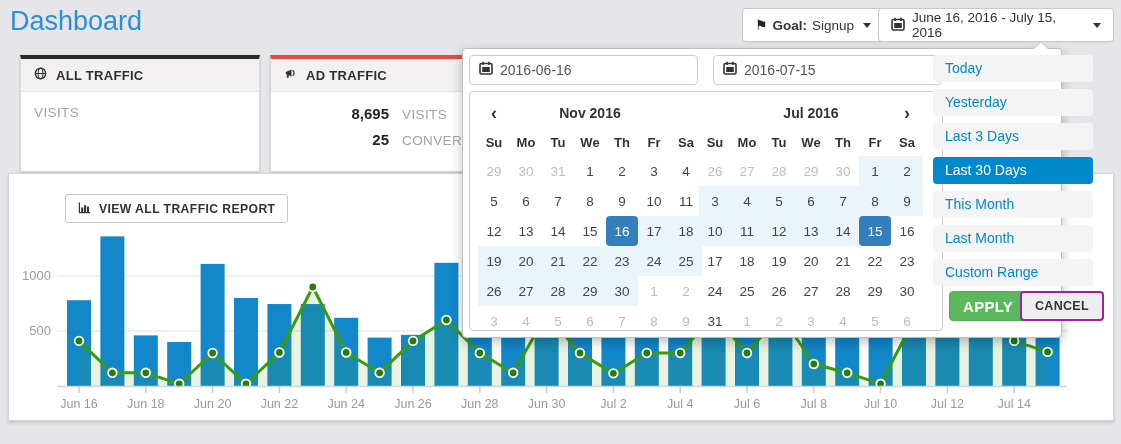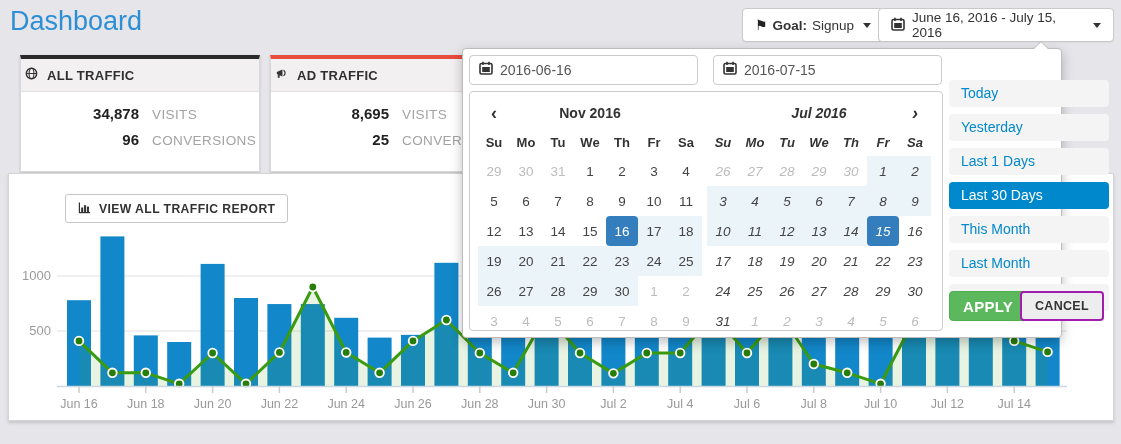--- a/index.html
+++ b/index.html
@@ -14,21 +14,21 @@
   .goal-btn { left:742px; gap:5px; }
   .date-btn { left:878px; width:236px; justify-content:center; gap:7px; }
   .caret { display:inline-block; width:0; height:0; border-left:4px solid transparent; border-right:4px solid transparent;
            border-top:5px solid #333; margin-left:4px; }
   .flag-glyph { font-size:14px; color:#222; }
 
   
   .tcard { position:absolute; top:55px; width:240px; height:117px; background:#fff; border:1px solid #d8d8d8;
            border-top:4px solid #2b2b2b; box-shadow:0 1px 2px rgba(0,0,0,.18); }
   .tcard.ad { border-top-color:#e74c3c; }
-  .tcard-head { height:33px; display:flex; align-items:center; gap:9px; padding-left:4px; background:#f2f0f1;
+  .tcard-head { height:33px; display:flex; align-items:center; gap:9px; padding-left:13px; background:#f2f0f1;
                 border-bottom:1px solid #e3e1e2; font-weight:bold; font-size:13px; color:#2f2f2f; letter-spacing:.3px; }
   .tcard-body { padding-top:13px; }
   .trow { display:flex; align-items:baseline; margin-bottom:9px; }
   .tnum { width:118px; text-align:right; font-weight:bold; font-size:15px; color:#222; }
   .tlabel { margin-left:13px; color:#a3a3a3; font-size:13.5px; letter-spacing:.4px; }
 
   
   .chart-card { position:absolute; left:8px; top:173px; width:1106px; height:248px; background:#fff;
                 border:1px solid #d5d5d5; box-shadow:0 2px 3px rgba(0,0,0,.15); }
   .view-btn { position:absolute; left:20px; top:20px; height:29px; display:inline-flex; align-items:center; gap:8px;
@@ -42,30 +42,30 @@
   .popup:before { content:""; position:absolute; top:-8px; right:12px; border-left:8px solid transparent;
                   border-right:8px solid transparent; border-bottom:8px solid #b5b5b5; }
   .popup:after  { content:""; position:absolute; top:-7px; right:13px; border-left:7px solid transparent;
                   border-right:7px solid transparent; border-bottom:7px solid #fff; }
   .dinput { position:absolute; top:6px; height:30px; width:229px; background:#fff; border:1px solid #ccc;
             border-radius:4px; display:flex; align-items:center; gap:7px; padding-left:9px; }
   .dinput input { border:none; outline:none; font-size:14px; color:#555; width:175px; background:transparent;
                   font-family:"Liberation Sans", sans-serif; }
   .calbox { position:absolute; left:6px; top:42px; width:474px; height:240px; border:1px solid #ccc; border-radius:4px; background:#fff; }
   .cal { position:absolute; top:5px; width:224px; }
-  #cal-0 { left:8px; } #cal-1 { left:237px;font-style:italic; }
+  #cal-0 { left:8px; } #cal-1 { left:229px; }
   table.cal-table { border-collapse:collapse; width:100%; table-layout:fixed; }
   th.month { font-size:14px; font-weight:bold; color:#333; height:32px; text-align:center; }
   th.nav { font-size:18px; font-weight:bold; color:#333; cursor:pointer; height:32px; }
   th.dow { font-size:13px; font-weight:bold; color:#333; height:27px; }
   td.day { text-align:center; height:30px; font-size:13.5px; color:#444; cursor:pointer; }
   td.day.off { color:#bcbcbc; }
   td.day.range { background:#ebf4f8; }
   td.day.active { background:#357ebd; color:#fff; border-radius:4px; }
-  .ranges { position:absolute; left:486px; top:6px; width:160px;margin-top:25px; }
+  .ranges { position:absolute; left:470px; top:6px; width:160px; }
   .range-item { height:27px; line-height:27px; background:#f4f4f4; border-radius:4px; margin-bottom:7px;
                 padding-left:12px; font-size:14px; color:#0088cc; cursor:pointer; }
   .range-item.active { background:#0088cc; color:#fff; }
   .btn-apply { position:absolute; left:486px; top:242px; height:30px; padding:0 13px; background:#5cb85c;
                border:1px solid #4cae4c; border-radius:4px; color:#fff; font-weight:bold; font-size:15px;
                letter-spacing:.3px; cursor:pointer; font-family:"Liberation Sans", sans-serif; }
   .btn-cancel { position:absolute; left:557px; top:242px; height:30px; padding:0 13px; background:#ededed;
                 border:2px solid #a21caf; border-radius:4px; color:#333; font-weight:bold; font-size:12.5px;
                 letter-spacing:.3px; cursor:pointer; font-family:"Liberation Sans", sans-serif; }
 </style>
@@ -98,26 +98,21 @@
     <div class="tcard-head">
       <span><svg width="13" height="13" viewBox="0 0 14 14">
             <circle cx="7" cy="7" r="5.6" fill="none" stroke="#333" stroke-width="1.5"></circle>
             <ellipse cx="7" cy="7" rx="2.6" ry="5.6" fill="none" stroke="#333" stroke-width="1.1"></ellipse>
             <line x1="1.4" y1="7" x2="12.6" y2="7" stroke="#333" stroke-width="1.1"></line>
           </svg></span>
       <span>ALL TRAFFIC</span>
     </div>
     <div class="tcard-body">
       <div class="trow">
-          <span class="tnum">34,878</span>
           <span class="tlabel">VISITS</span>
-        </div>
-      <div class="trow">
-          <span class="tnum">96</span>
-          <span class="tlabel">CONVERSIONS</span>
         </div>
     </div>
   </div>
 
   <div class="tcard ad" style="left:270px">
     <div class="tcard-head">
       <span><svg width="13" height="13" viewBox="0 0 14 14">
             <path d="M2 5.5 L8 2.8 L8 10.2 L2 7.5 Z" fill="#333"></path>
             <path d="M9.2 3.6 C11.4 4.6 11.4 8.4 9.2 9.4" fill="none" stroke="#333" stroke-width="1.3"></path>
             <rect x="3" y="8" width="2" height="3.6" fill="#333"></rect>
@@ -417,21 +412,21 @@
                 <td class="day off">5</td>
                 <td class="day off">6</td>
               </tr>
             </tbody>
           </table>
         </div>
     </div>
     <div class="ranges" id="presets-list">
         <div class="range-item">Today</div>
         <div class="range-item">Yesterday</div>
-        <div class="range-item">Last 1 Days</div>
+        <div class="range-item">Last 3 Days</div>
         <div class="range-item active">Last 30 Days</div>
         <div class="range-item">This Month</div>
         <div class="range-item">Last Month</div>
         <div class="range-item">Custom Range</div>
       </div>
     <button class="btn-apply">APPLY</button>
     <button class="btn-cancel">CANCEL</button>
   </div>
 
 </div>

